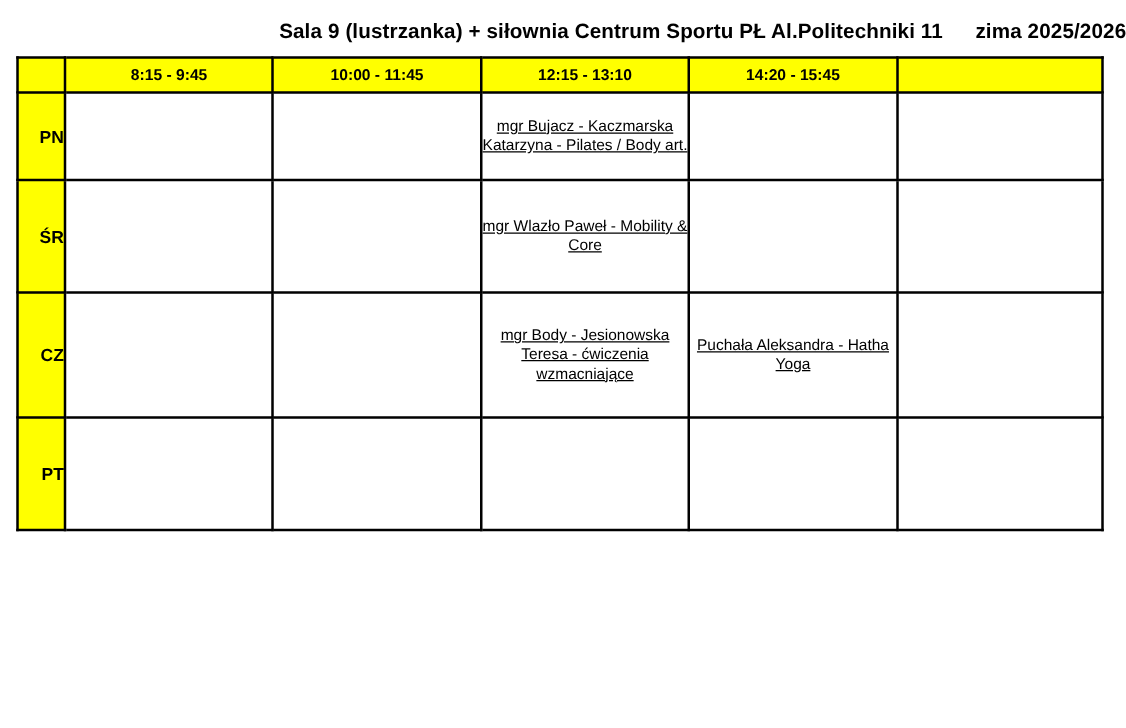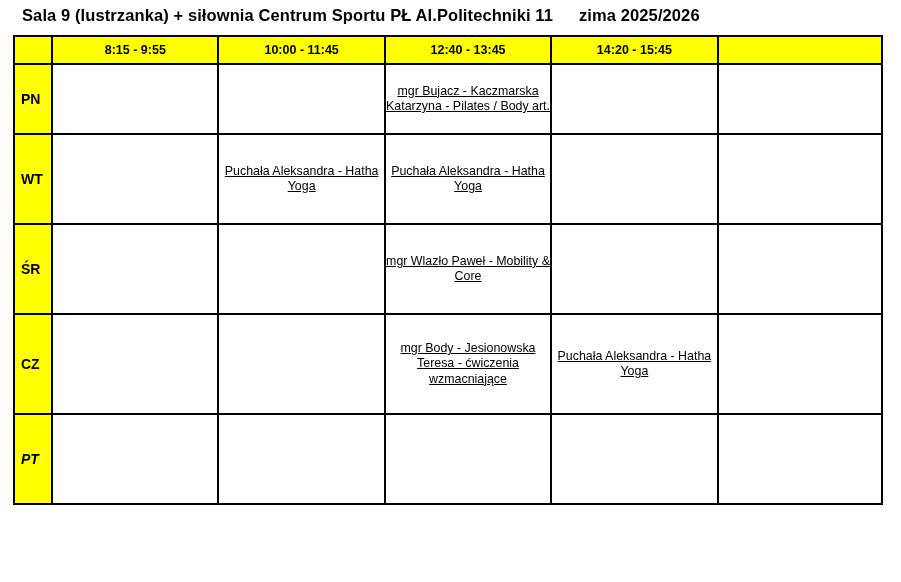--- a/index.html
+++ b/index.html
@@ -14,25 +14,26 @@
     color: #000000;
     overflow: hidden;
   }
   .page {
     position: relative;
     width: 901px;
     height: 582px;
     box-sizing: border-box;
   }
   .title-bar {
-    padding: 6px 0 10px 22px;
+    padding: 16px 0 10px 22px;
     font-size: 16.5px;
     font-weight: bold;
     letter-spacing: 0.1px;
     white-space: nowrap;
+    text-align: right;
   }
   .title-bar .season {
     padding-left: 26px;
   }
   .grid-wrap {
     margin: 0 18px 0 13px;
   }
   table.schedule {
     border-collapse: collapse;
     table-layout: fixed;
@@ -59,28 +60,28 @@
   thead th.corner {
     background: #ffff00;
   }
   thead th.blank-head {
     background: #ffff00;
   }
   tbody td.day-cell {
     background: #ffff00;
     font-size: 14px;
     font-weight: bold;
-    text-align: left;
+    text-align: right;
     padding-left: 6px;
   }
   tbody tr.row-pn td { height: 68px; }
   tbody tr.row-wt td { height: 88px; }
   tbody tr.row-sr td { height: 88px; }
   tbody tr.row-cz td { height: 98px; }
-  tbody tr.row-pt td { height: 88px; font-style: italic; }
+  tbody tr.row-pt td { height: 88px; }
 
   td.slot-cell {
     font-size: 12.4px;
     line-height: 1.22;
     padding: 2px 4px;
     background: #ffffff;
   }
   .cell-text {
     display: block;
     white-space: pre-line;
@@ -102,56 +103,38 @@
         <col class="day-col">
         <col class="slot-col">
         <col class="slot-col">
         <col class="slot-col">
         <col class="slot-col">
         <col class="last-col">
       </colgroup>
       <thead>
         <tr>
           <th class="corner"></th>
-          <th>8:15 - 9:55</th>
+          <th>8:15 - 9:45</th>
           <th>10:00 - 11:45</th>
-          <th>12:40 - 13:45</th>
+          <th>12:15 - 13:10</th>
           <th>14:20 - 15:45</th>
           <th class="blank-head"></th>
         </tr>
       </thead>
       <tbody>
         <tr class="row-pn">
           <td class="day-cell">PN</td>
           <td class="slot-cell">
               <span class="cell-text"></span>
             </td>
           <td class="slot-cell">
               <span class="cell-text"></span>
             </td>
           <td class="slot-cell">
               <span class="cell-text">mgr Bujacz - Kaczmarska Katarzyna - Pilates / Body art.</span>
-            </td>
-          <td class="slot-cell">
-              <span class="cell-text"></span>
-            </td>
-          <td class="slot-cell">
-              <span class="cell-text"></span>
-            </td>
-        </tr>
-        <tr class="row-wt">
-          <td class="day-cell">WT</td>
-          <td class="slot-cell">
-              <span class="cell-text"></span>
-            </td>
-          <td class="slot-cell">
-              <span class="cell-text">Puchała Aleksandra - Hatha Yoga</span>
-            </td>
-          <td class="slot-cell">
-              <span class="cell-text">Puchała Aleksandra - Hatha Yoga</span>
             </td>
           <td class="slot-cell">
               <span class="cell-text"></span>
             </td>
           <td class="slot-cell">
               <span class="cell-text"></span>
             </td>
         </tr>
         <tr class="row-sr">
           <td class="day-cell">ŚR</td>

